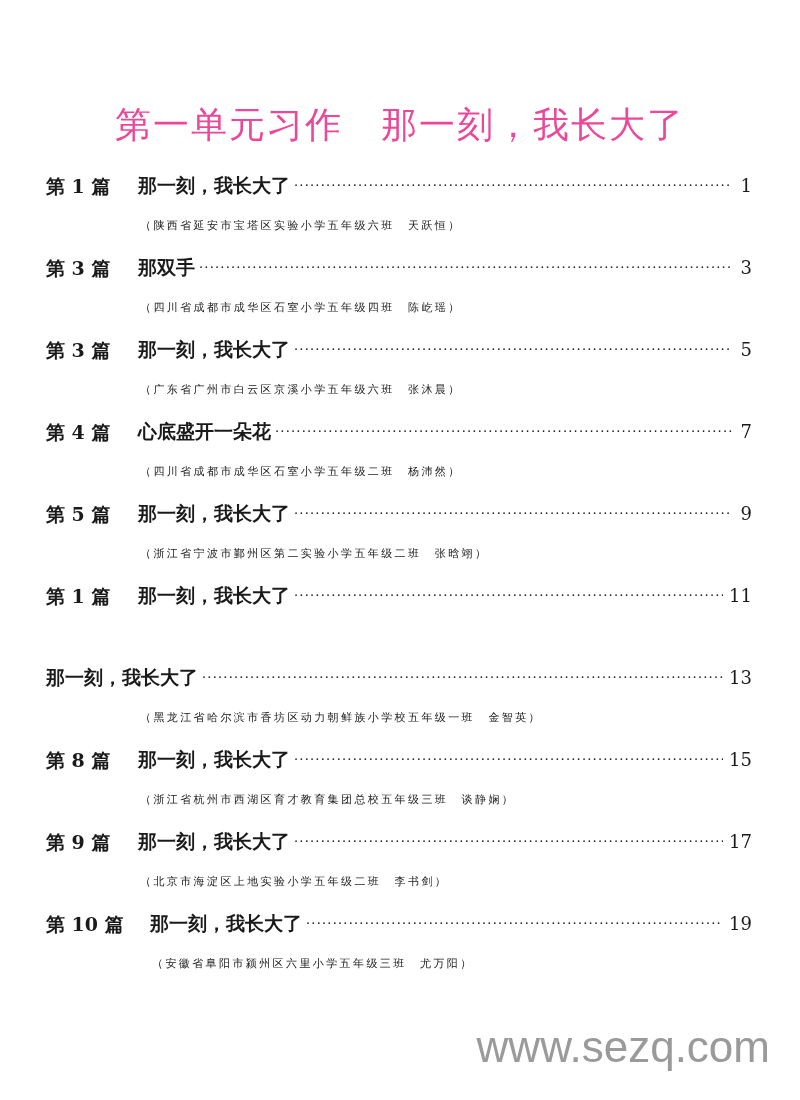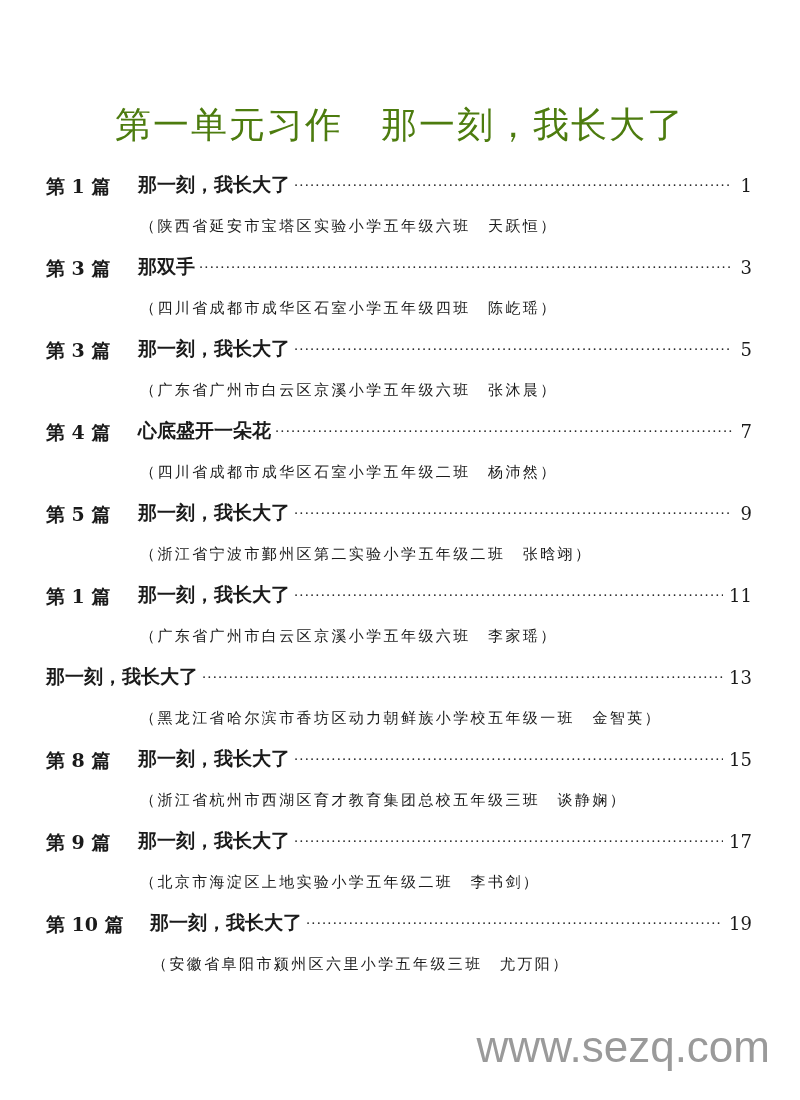--- a/index.html
+++ b/index.html
@@ -4,39 +4,39 @@
   <style>
     html, body { margin: 0; padding: 0; }
     body {
       width: 800px; height: 1100px; background: #ffffff; position: relative;
       font-family: "DejaVu Serif", "Liberation Serif", serif; color: #1a1a1a;
       overflow: hidden;
     }
     .title {
       position: absolute; top: 100px; left: 0; width: 800px; text-align: center;
       font-family: "DejaVu Sans", "Liberation Sans", sans-serif;
-      font-size: 36px; color: #4d7c0f; letter-spacing: 2px; line-height: 50px;
+      font-size: 36px; color: #ec4899; letter-spacing: 2px; line-height: 50px;
       white-space: pre;
     }
     .toc { position: absolute; top: 166px; left: 46px; width: 706px; }
     .entry { height: 82px; position: relative; }
     .row {
       display: flex; align-items: flex-start; height: 40px; line-height: 40px;
       font-size: 19px; font-weight: bold;
     }
     .num { width: 92px; flex: none; font-family: "DejaVu Serif", serif; font-weight: bold; white-space: nowrap; }
     .num.wide { width: 104px; }
-    .etitle { flex: none; white-space: nowrap; font-family: Liberation Mono, monospace; font-weight: bold; }
+    .etitle { flex: none; white-space: nowrap; font-family: Liberation Serif, serif; font-weight: bold; }
     .dots {
       flex: 1; overflow: hidden; white-space: nowrap; margin: 0 6px 0 4px;
       font-weight: normal; font-size: 13px; letter-spacing: 1.2px; color: #222;
     }
     .page { flex: none; font-weight: normal; font-size: 18px; text-align: right; min-width: 14px; }
     .author {
-      padding-left: 94px; height: 40px; line-height: 40px; font-size: 15px;
+      padding-left: 94px; height: 40px; line-height: 40px; font-size: 11px;
       letter-spacing: 2.4px; white-space: nowrap; font-family: "DejaVu Serif", serif;
     }
     .author.wide { padding-left: 106px; }
     .watermark {
       position: absolute; top: 1022px; right: 30px;
       font-family: "Liberation Sans", sans-serif; font-size: 44px; color: #9a9a9a;
     }
   </style>
 </head>
 <body>
@@ -89,21 +89,20 @@
     </div>
     <div class="author">（浙江省宁波市鄞州区第二实验小学五年级二班　张晗翊）</div>
   </div>
   <div class="entry">
     <div class="row">
       <span class="num">第 1 篇</span>
       <span class="etitle">那一刻，我长大了</span>
       <span class="dots">··············································································································</span>
       <span class="page">11</span>
     </div>
-    <div class="author">（广东省广州市白云区京溪小学五年级六班　李家瑶）</div>
   </div>
   <div class="entry">
     <div class="row">
       <span class="etitle">那一刻，我长大了</span>
       <span class="dots">··············································································································</span>
       <span class="page">13</span>
     </div>
     <div class="author">（黑龙江省哈尔滨市香坊区动力朝鲜族小学校五年级一班　金智英）</div>
   </div>
   <div class="entry">

